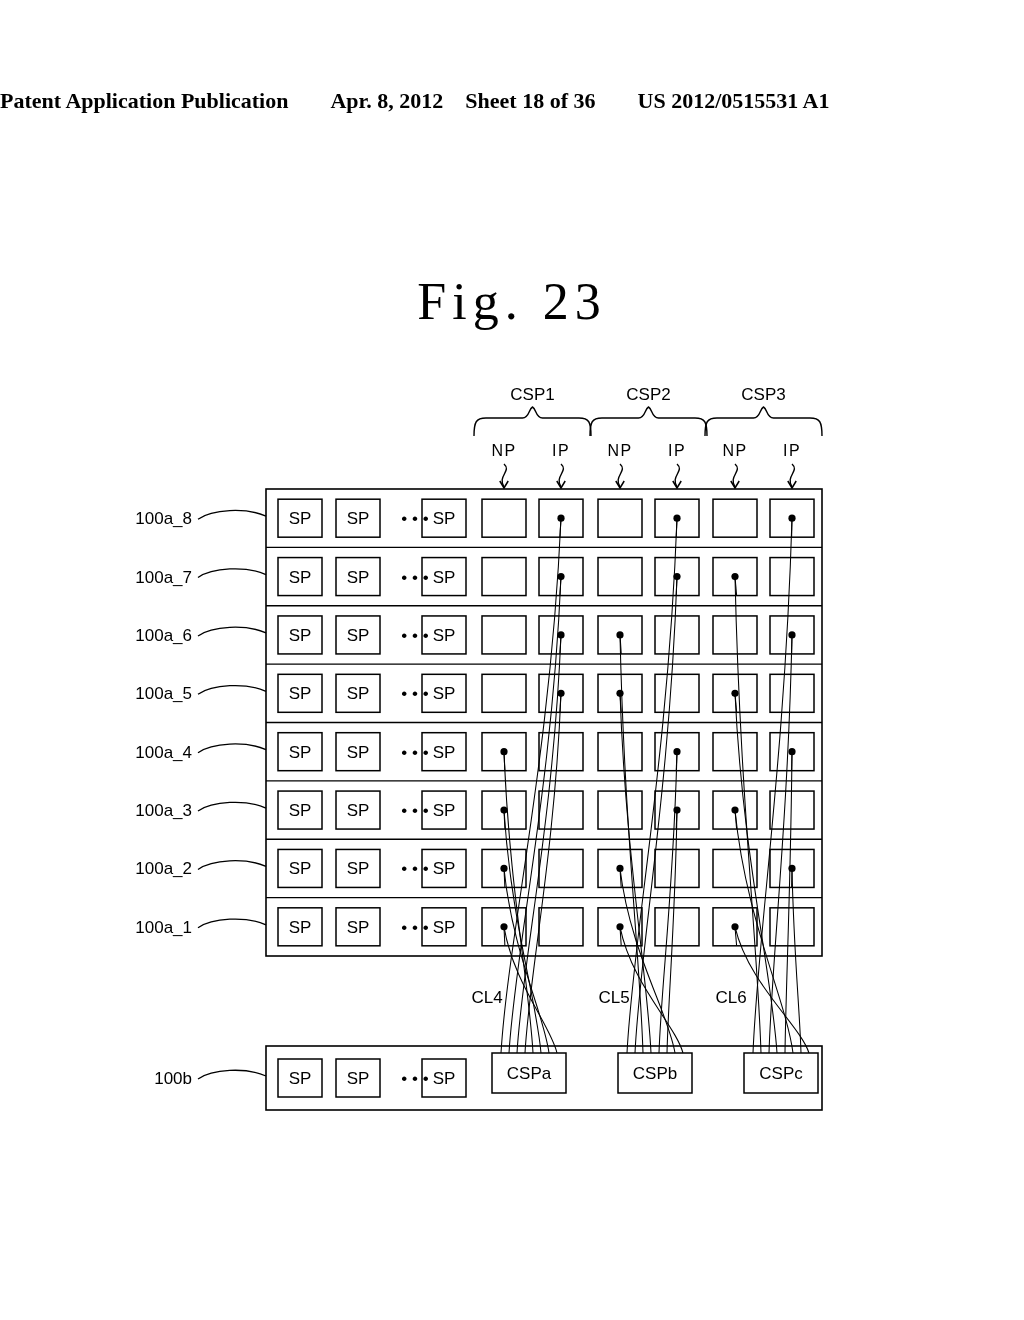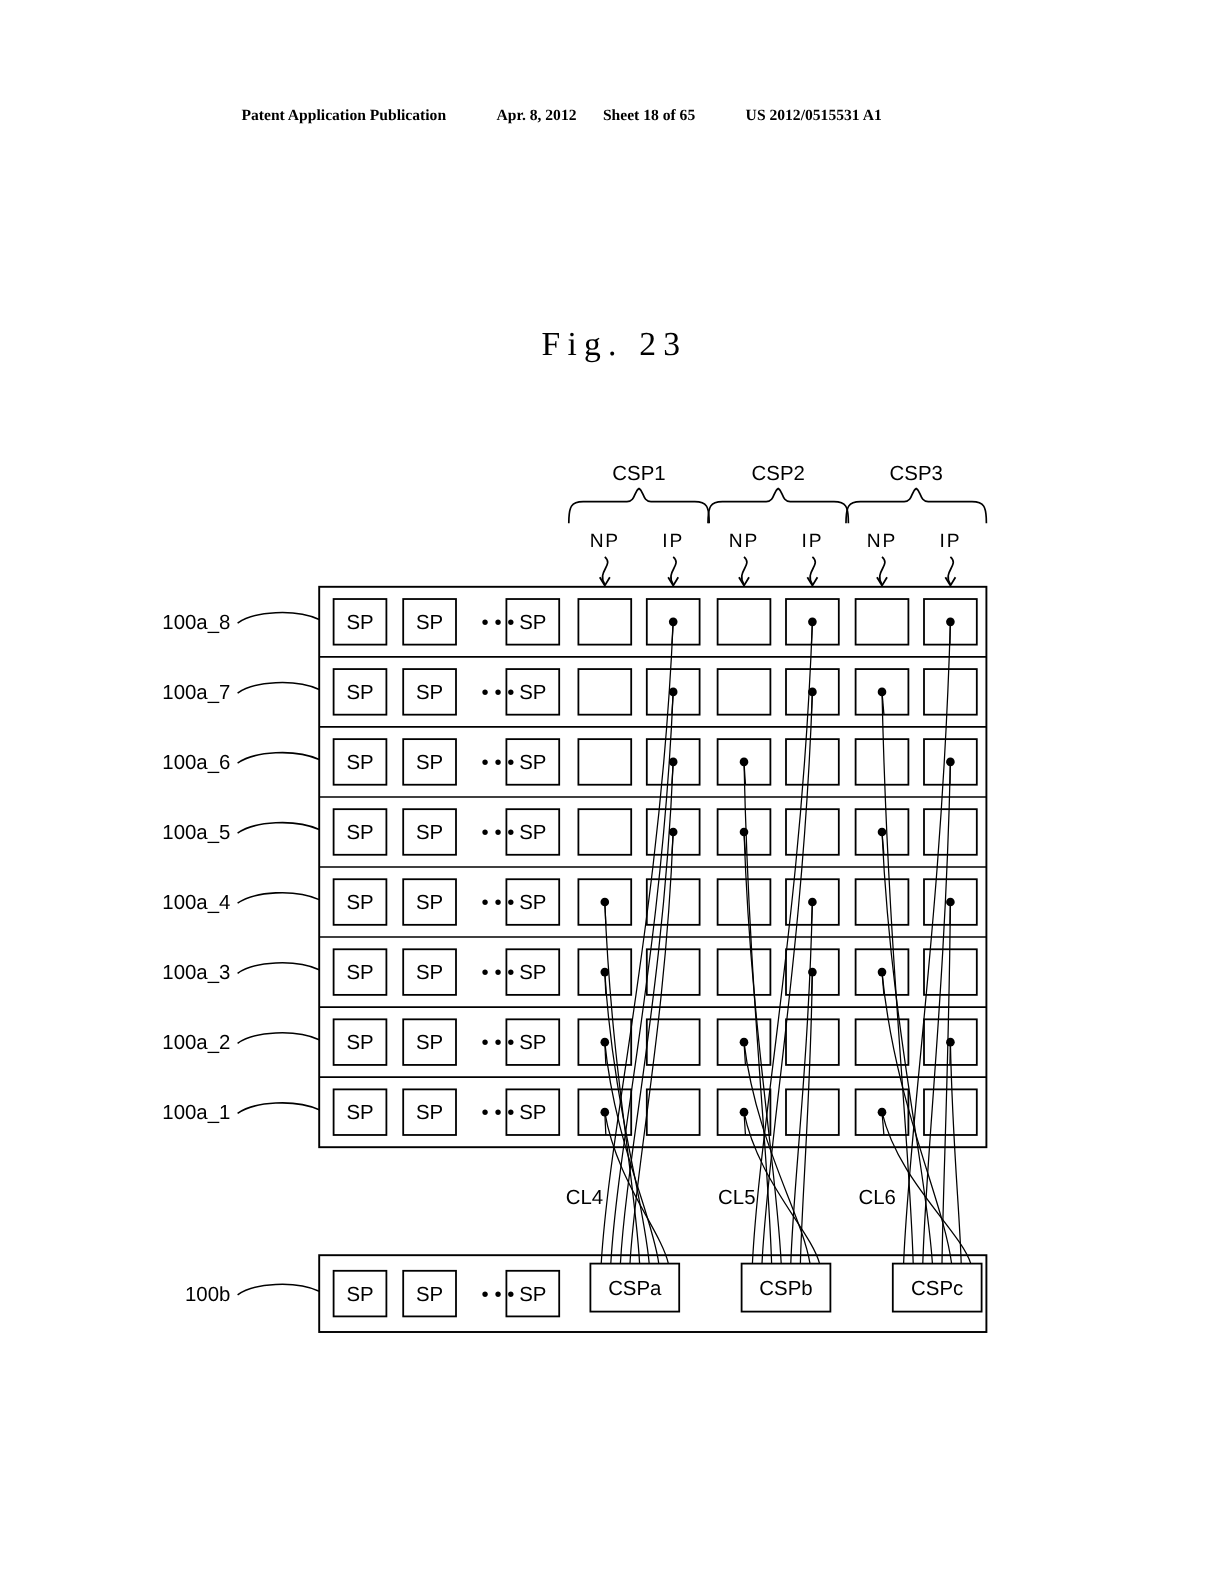--- a/index.html
+++ b/index.html
@@ -18,41 +18,41 @@
 
   
   .pub-header {
     position: absolute;
     top: 88px;
     left: 0;
     width: 936px;
     height: 26px;
     font-family: "Liberation Serif", serif;
     font-weight: bold;
-    font-size: 13px;
+    font-size: 22px;
     letter-spacing: 0px;
     display: flex;
-    justify-content: center;
+    justify-content: flex-start;
     align-items: baseline;
     white-space: nowrap;
   }
   .pub-header .h-title { margin-right: 42px; }
   .pub-header .h-date  { margin-right: 22px; }
   .pub-header .h-sheet { margin-right: 42px; }
   .pub-header .h-num   { }
 
   
   .fig-title {
     position: absolute;
     top: 272px;
     left: 0;
     width: 1024px;
     text-align: center;
     font-family: "Liberation Serif", serif;
-    font-size: 28px;
+    font-size: 52px;
     letter-spacing: 6px;
     white-space: nowrap;
   }
 
   
   #figure-canvas {
     position: absolute;
     left: 0;
     top: 0;
     width: 1024px;
@@ -67,21 +67,21 @@
   .t-rowlbl { font-size: 17px; text-anchor: end; }
   .t-cl     { font-size: 17px; text-anchor: middle; }
   .line-std { stroke: #000; fill: none; }
 </style>
 </head>
 <body>
 
 <div class="pub-header">
   <span class="h-title">Patent Application Publication</span>
   <span class="h-date">Apr. 8, 2012</span>
-  <span class="h-sheet">Sheet 18 of 65</span>
+  <span class="h-sheet">Sheet 18 of 36</span>
   <span class="h-num">US 2012/0515531 A1</span>
 </div>
 
 <div class="fig-title">Fig. 23</div>
 
 <svg id="figure-canvas" viewBox="0 0 1024 1320" xmlns="http://www.w3.org/2000/svg">
     <g>
       <g>
         <path d="M 474 436 C 474 422, 476 418, 486 418 L 522.5 418 C 529.5 418, 528.5 409, 532.5 407 C 536.5 409, 535.5 418, 542.5 418 L 579 418 C 589 418, 591 422, 591 436" class="line-std" stroke-width="1.4"></path>
         <text x="532.5" y="400" class="t-csp">CSP1</text>

